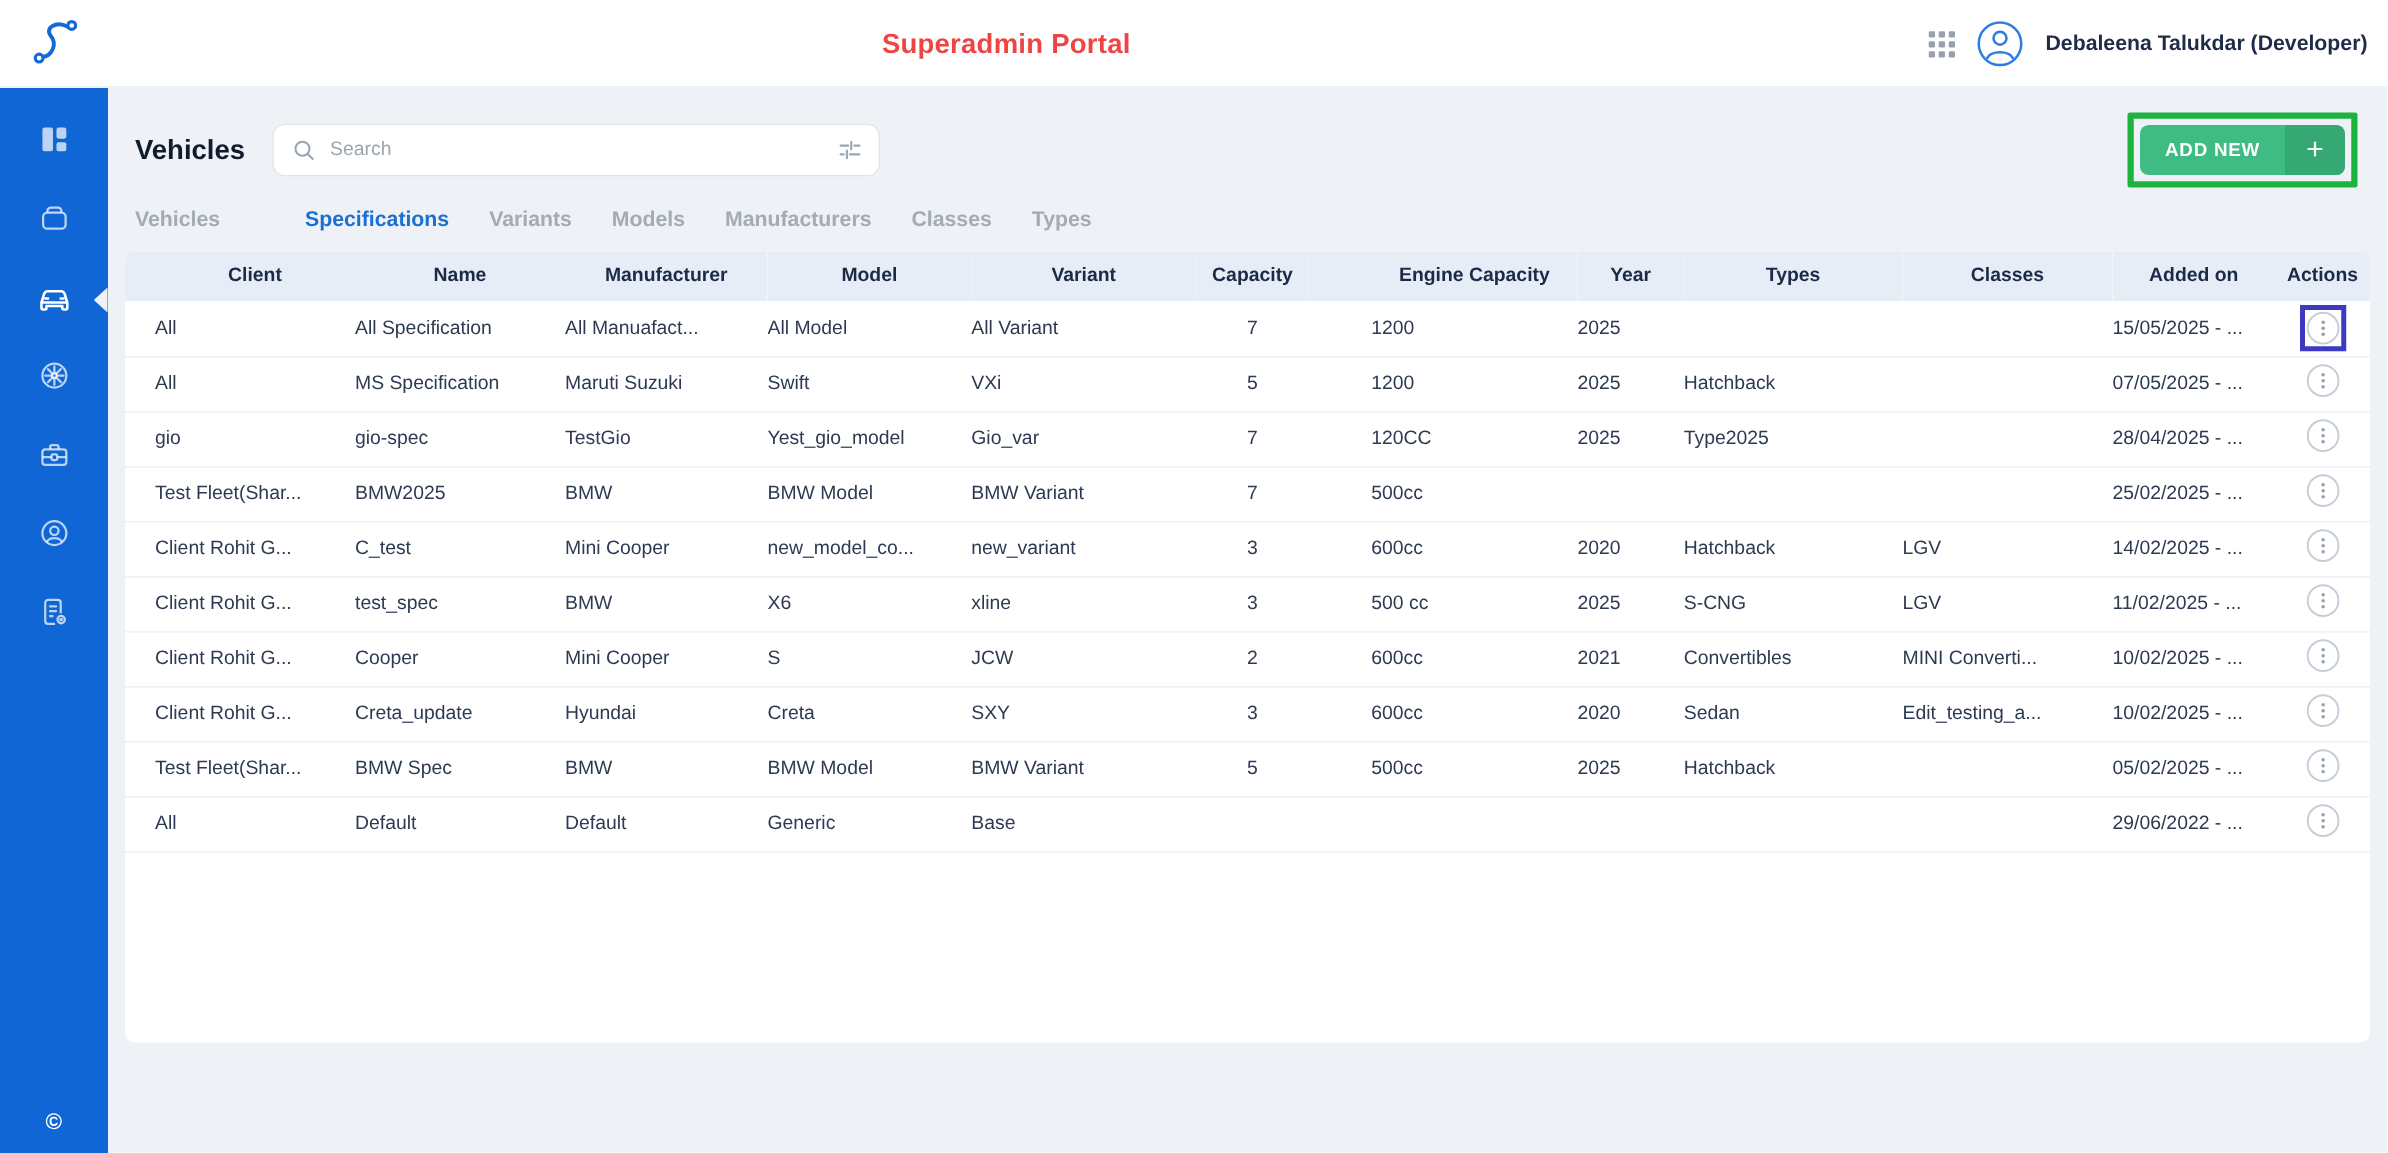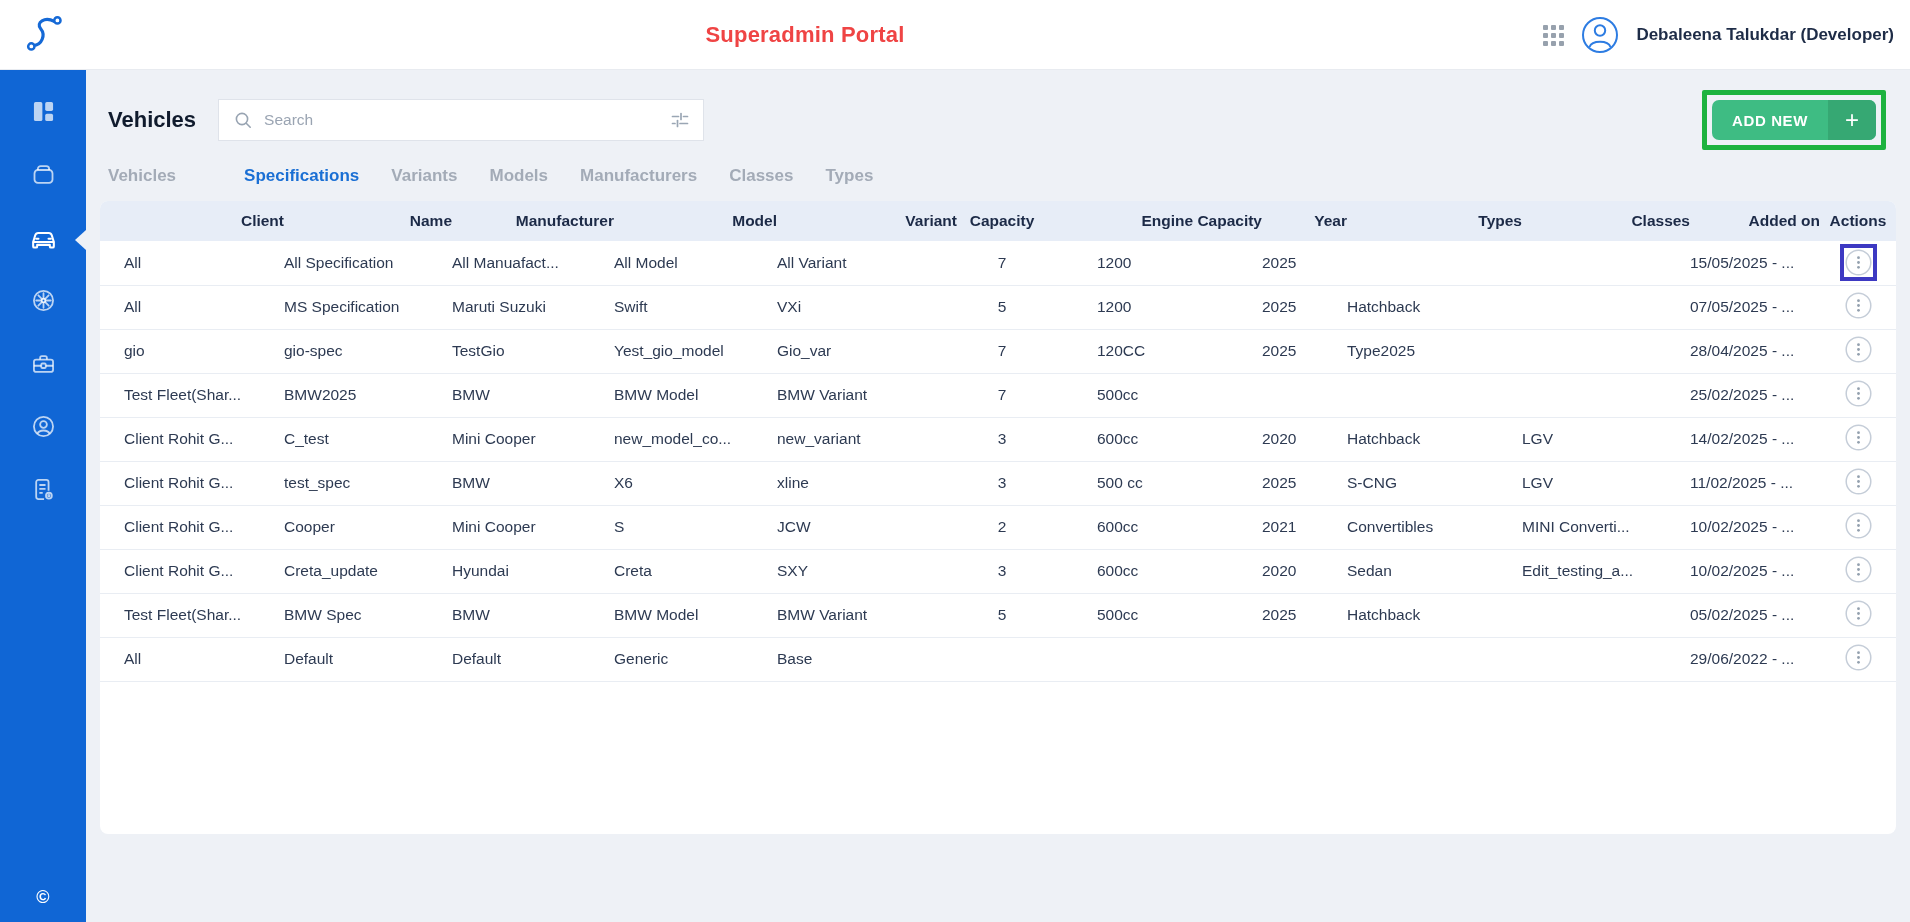--- a/index.html
+++ b/index.html
@@ -46,21 +46,21 @@
     border-right:11px solid #eef1f6;
   }
   .side-copyright {
     margin-top:auto; margin-bottom:14px; color:#ffffff; font-size:18px; font-weight:bold;
   }
   
   .main { position:absolute; left:86px; top:70px; width:1824px; height:852px; padding:28px 14px 0 0; }
   .page-head { display:flex; align-items:center; padding-left:22px; position:relative; height:44px; }
   .page-title { font-size:22px; font-weight:bold; color:#101b2d; margin-right:22px; }
   .search-box {
-    width:486px; height:42px; background:#fff; border:1px solid #dfe3ea; border-radius:0;
+    width:486px; height:42px; background:#fff; border:1px solid #dfe3ea; border-radius:10px;
     display:flex; align-items:center; padding:0 12px 0 14px;
   }
   .search-box input {
     flex:1; border:none; outline:none; font-size:15.5px; color:#33405a;
     font-family:"Liberation Sans",sans-serif; background:transparent; margin-left:10px;
   }
   .search-box input::placeholder { color:#9aa4b2; }
   .annotation-green {
     position:absolute; right:10px; top:-8px;
     border:5px solid #1db33f; padding:5px; border-radius:2px;
@@ -82,21 +82,21 @@
   .tab { font-size:17px; font-weight:bold; color:#a3abb7; cursor:pointer; }
   .tab.active { color:#1a6fd4;margin-left:36px; }
   
   .table-card {
     margin:15px 0 0 14px; width:1796px; height:633px; background:#fff; border-radius:8px;
     overflow:hidden;
   }
   table { border-collapse:collapse; table-layout:fixed; width:1796px; }
   thead th {
     background:#e7edf7; height:40px; font-size:15.5px; font-weight:bold; color:#1c2a47;
-    text-align:right; white-space:nowrap; overflow:hidden;
+    text-align:center; white-space:nowrap; overflow:hidden;
   }
   tbody td {
     height:44px; font-size:15.5px; color:#2d3a52; white-space:nowrap; overflow:hidden;
     border-bottom:1px solid #e9edf3; background:#fff;
   }
   .c0 { width:184px; padding-left:24px; }
   .c1 { width:168px; } .c2 { width:162px; } .c3 { width:163px; } .c4 { width:180px; }
   .c5 { width:90px;  text-align:center; }
   .c6 { width:215px; padding-left:50px; }
   .c7 { width:85px; } .c8 { width:175px; } .c9 { width:168px; } .c10 { width:130px; }

